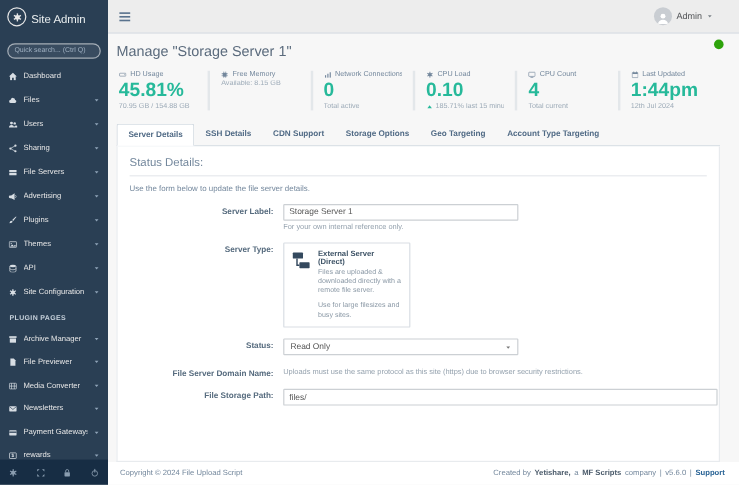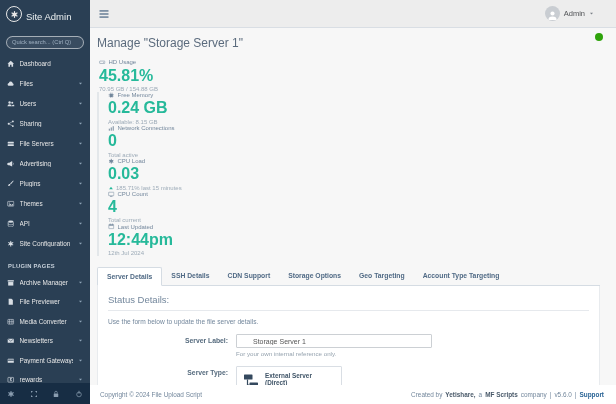--- a/index.html
+++ b/index.html
@@ -29,40 +29,40 @@
   .hamburger{position:absolute;left:8px;top:8px;width:12px;height:12px;color:#5A738E;cursor:pointer;}
   .user-menu{position:absolute;right:22px;top:6px;display:flex;align-items:center;gap:4px;cursor:pointer;}
   .avatar{width:15px;height:15px;border-radius:50%;background:#C9CDD2;color:#FFF;display:flex;align-items:flex-end;justify-content:center;overflow:hidden;flex:none;}
   .avatar svg{width:11px;height:11px;}
   .user-name{font-size:7.5px;color:#515356;}
   .user-menu .chev{width:5px;height:5px;color:#7A8187;}
   
   #content{position:absolute;left:90px;top:28px;width:526px;height:357px;box-sizing:border-box;padding:6px 16px 0 7px;}
   .page-title{font-size:12px;color:#5B6B7D;margin:2px 0 9px;}
   .online-dot{position:absolute;right:13px;top:5px;width:8px;height:8px;border-radius:50%;background:#2EA30B;}
-  .stats-row{display:flex;margin:0 0 10px;flex-direction:column;}
+  .stats-row{display:flex;margin:0 0 10px;}
   .stat{padding:0 9px;border-left:2px solid #E3E7EA;min-width:0;flex:1;}
   .stat:first-child{border-left:none;padding-left:2px;}
   .stat-label{display:flex;gap:3px;align-items:center;font-size:6px;color:#73879C;white-space:nowrap;overflow:hidden;}
   .stat-label svg{width:6.5px;height:6.5px;flex:none;}
   .stat-value{font-size:16px;font-weight:bold;color:#26B99A;line-height:1.15;margin-top:1px;white-space:nowrap;}
   .stat-sub{font-size:6px;color:#9DABB8;margin-top:1px;display:flex;gap:2px;align-items:center;white-space:nowrap;overflow:hidden;}
   .stat-sub svg{width:6px;height:6px;color:#26B99A;flex:none;}
   .tabs-row{display:flex;border-bottom:1px solid #D5DCE3;}
   .tab{font-size:6.8px;font-weight:bold;color:#506A85;padding:5px 9px;cursor:pointer;position:relative;top:1px;white-space:nowrap;}
   .tab.active{background:#FFF;border:1px solid #D5DCE3;border-bottom-color:#FFF;border-radius:2px 2px 0 0;}
   .panel{background:#FFF;border:1px solid #E8EBEE;border-top:none;height:263px;overflow:hidden;box-sizing:border-box;padding:6px 10px;}
   .panel-title{font-size:9.5px;color:#73879C;padding:2px 0 5px;border-bottom:1px solid #E6E9ED;}
   .panel-intro{font-size:6.6px;color:#73879C;margin-top:7px;}
   
   .form{margin-top:9px;}
   .frow{display:flex;margin-bottom:9px;}
   .flabel{width:128px;flex:none;text-align:right;font-size:6.8px;font-weight:bold;color:#566B7E;padding-right:8px;padding-top:3px;box-sizing:border-box;white-space:nowrap;}
   .fctl{flex:1;min-width:0;}
-  .tinput{box-sizing:border-box;height:14px;border:1px solid #CCD0D4;border-radius:1px;font-size:7px;color:#555;padding:0 16px;background:#FFF;font-family:inherit;outline:none;display:block;}
+  .tinput{box-sizing:border-box;height:14px;border:1px solid #CCD0D4;border-radius:1px;font-size:7px;color:#555;padding:0 4px;background:#FFF;font-family:inherit;outline:none;display:block;}
   .w-narrow{width:196px;}
   .w-wide{width:362px;}
   .fhelp{font-size:6.2px;color:#95A2AE;margin-top:2px;white-space:nowrap;overflow:hidden;}
   .igroup{display:flex;width:362px;}
   .iaddon{background:#EDEFF1;border:1px solid #CCD0D4;border-right:none;font-size:6.5px;color:#73879C;padding:0 5px;display:flex;align-items:center;height:14px;box-sizing:border-box;border-radius:1px 0 0 1px;flex:none;}
   .igroup .tinput{flex:1;border-radius:0 1px 1px 0;}
   .select{width:196px;height:14px;border:1px solid #CCD0D4;background:#FFF;display:flex;align-items:center;justify-content:space-between;padding:0 5px;box-sizing:border-box;font-size:7px;color:#555;cursor:pointer;border-radius:1px;}
   .select svg{width:5px;height:5px;color:#777;flex:none;}
   .type-card{width:106px;box-sizing:border-box;border:1px solid #D9DEE4;background:#FFF;padding:5px 6px;display:flex;gap:5px;cursor:pointer;border-radius:1px;}
   .type-icon{width:17px;flex:none;color:#34495E;padding-top:1px;}
@@ -466,21 +466,20 @@
           <span>70.95 GB / 154.88 GB</span>
         </div>
     </div>
     <div class="stat">
       <div class="stat-label">
           <svg>
             <use href="#sym-chip"></use>
           </svg>
           <span>Free Memory</span>
         </div>
-      <div class="stat-value">0.24 GB</div>
       <div class="stat-sub">
           <span>Available: 8.15 GB</span>
         </div>
     </div>
     <div class="stat">
       <div class="stat-label">
           <svg>
             <use href="#sym-network"></use>
           </svg>
           <span>Network Connections</span>
@@ -490,21 +489,21 @@
           <span>Total active</span>
         </div>
     </div>
     <div class="stat">
       <div class="stat-label">
           <svg>
             <use href="#sym-gear"></use>
           </svg>
           <span>CPU Load</span>
         </div>
-      <div class="stat-value">0.03</div>
+      <div class="stat-value">0.10</div>
       <div class="stat-sub">
           <svg>
             <use href="#sym-caret-up"></use>
           </svg>
           <span>185.71% last 15 minutes</span>
         </div>
     </div>
     <div class="stat">
       <div class="stat-label">
           <svg>
@@ -517,21 +516,21 @@
           <span>Total current</span>
         </div>
     </div>
     <div class="stat">
       <div class="stat-label">
           <svg>
             <use href="#sym-calendar"></use>
           </svg>
           <span>Last Updated</span>
         </div>
-      <div class="stat-value">12:44pm</div>
+      <div class="stat-value">1:44pm</div>
       <div class="stat-sub">
           <span>12th Jul 2024</span>
         </div>
     </div>
   </div>
 
   <div class="tabs-row">
     <div class="tab active">Server Details</div>
     <div class="tab">SSH Details</div>
     <div class="tab">CDN Support</div>
@@ -587,20 +586,24 @@
       <div class="frow">
         <div class="flabel">File Server Domain Name:</div>
         <div class="fctl">
           <div class="fhelp">Uploads must use the same protocol as this site (https) due to browser security restrictions.</div>
         </div>
       </div>
 
 
       <div class="frow">
         <div class="flabel">File Storage Path:</div>
+        <div class="fctl">
+          <input class="tinput w-wide" value="files/" style="">
+
+        </div>
       </div>
 
     </div>
   </div>
 </div>
 
 <div id="footer">
   <span class="f-left">Copyright © 2024 File Upload Script</span>
   <span class="f-right">
     <span>Created by</span>

